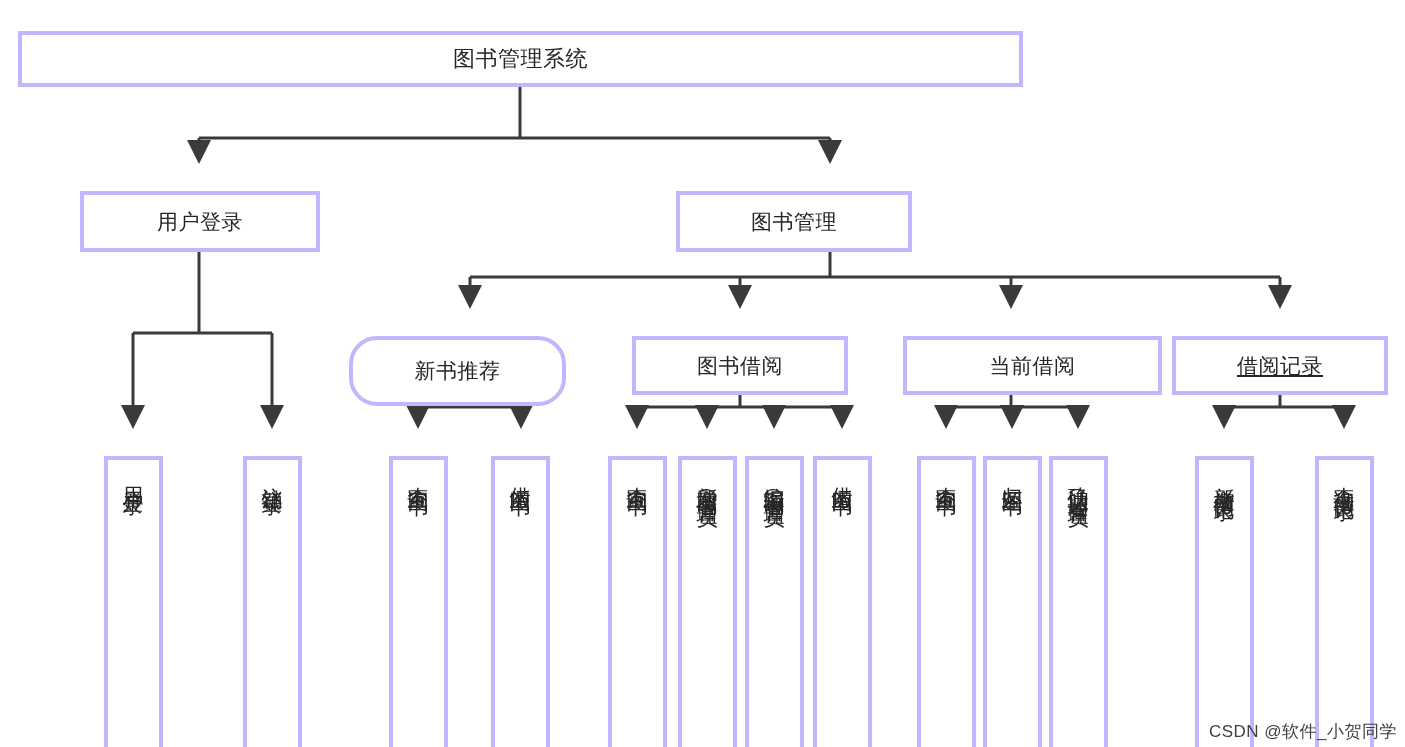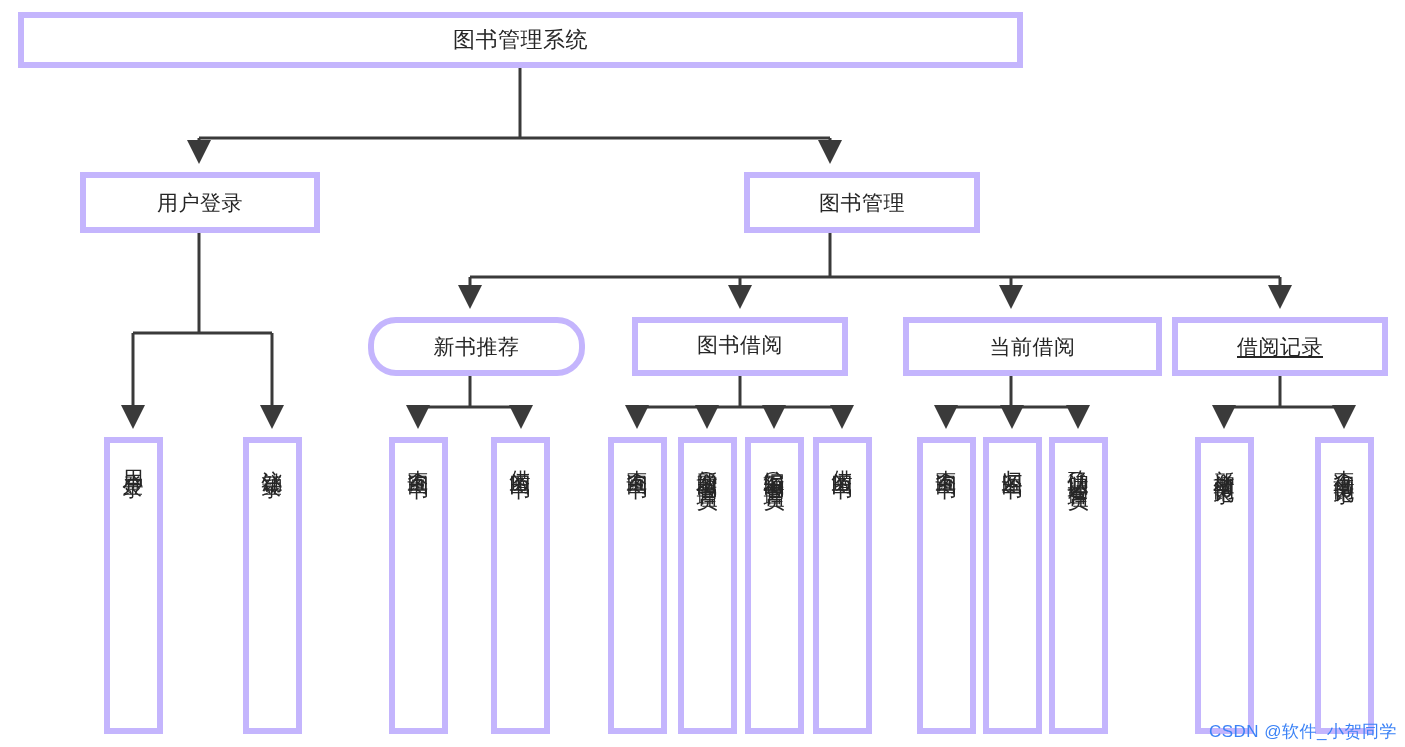--- a/index.html
+++ b/index.html
@@ -22,26 +22,27 @@
     left: 0;
     top: 0;
     width: 1405px;
     height: 747px;
     pointer-events: none;
   }
   .node {
     position: absolute;
     box-sizing: border-box;
     background: #ffffff;
-    border: 6px solid #c4b5fd;
+    border: 4px solid #c4b5fd;
     display: flex;
     align-items: center;
     justify-content: center;
     color: #262626;
     z-index: 2;
+    margin-top: 19px;
   }
   .node.horiz {
     font-size: 21px;
     line-height: 1.2;
     letter-spacing: 0.5px;
     white-space: nowrap;
   }
   .node.root {
     font-size: 22px;
   }
@@ -60,21 +61,21 @@
     display: block;
   }
   .leaf-upper .vtext { }
   .leaf-mid { align-items: center; padding-top: 0; }
   .leaf-mid .vtext { }
   #watermark {
     position: absolute;
     right: 8px;
     bottom: 4px;
     font-size: 17px;
-    color: #3b82f6;
+    color: #404040;
     letter-spacing: 0.5px;
     white-space: nowrap;
     z-index: 3;
   }
 </style>
 </head>
 <body>
 
 <div id="canvas">
 
@@ -128,28 +129,28 @@
     </g>
   </svg>
 
   <div class="node horiz root" style="left:18px; top:12px; width:1005px; height:56px;">
     <span>图书管理系统</span>
   </div>
 
   <div class="node horiz" style="left:80px; top:172px; width:240px; height:61px;">
     <span>用户登录</span>
   </div>
-  <div class="node horiz" style="left:744px; top:172px; width:236px; height:61px;align-items:center;">
+  <div class="node horiz" style="left:676px; top:172px; width:236px; height:61px;align-items:center;">
     <span>图书管理</span>
   </div>
 
-  <div class="node horiz" style="left:368px; top:317px; width:217px; height:59px;border-radius:28px;">
+  <div class="node horiz" style="left:349px; top:317px; width:217px; height:70px;border-radius:28px;">
     <span>新书推荐</span>
   </div>
-  <div class="node horiz" style="left:632px; top:317px; width:216px; height:59px;font-family:Liberation Mono, monospace;">
+  <div class="node horiz" style="left:632px; top:317px; width:216px; height:59px;">
     <span>图书借阅</span>
   </div>
   <div class="node horiz" style="left:903px; top:317px; width:259px; height:59px;">
     <span>当前借阅</span>
   </div>
   <div class="node horiz" style="left:1172px; top:317px; width:216px; height:59px;text-decoration:underline;">
     <span>借阅记录</span>
   </div>
 
   <div class="node leaf leaf-mid" style="left:104px; top:437px; width:59px; height:297px;">

